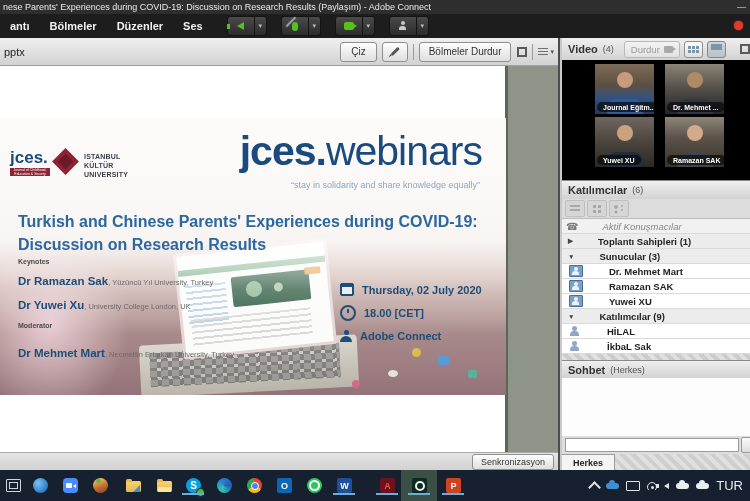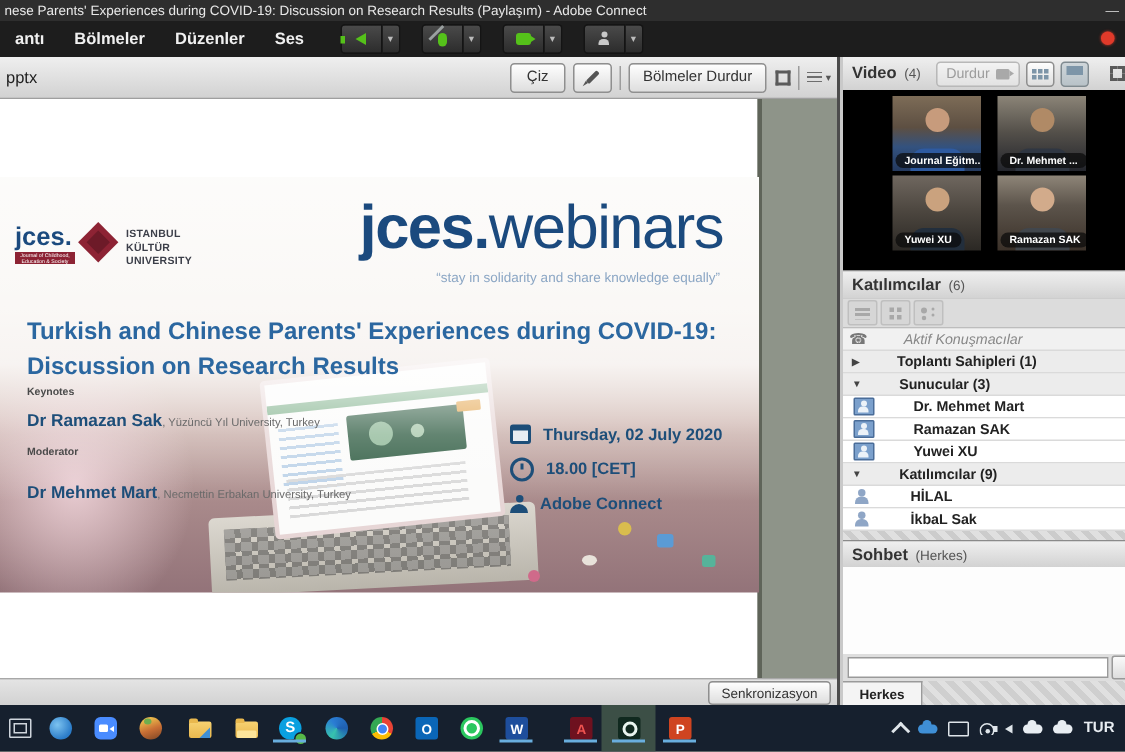--- a/index.html
+++ b/index.html
@@ -217,21 +217,21 @@
   .chev{width:7px;height:7px;border-top:2px solid #dfe5ea;border-right:2px solid #dfe5ea;transform:rotate(-45deg);margin-top:3px;}
   .cloud{width:13px;height:6px;border-radius:4px;background:#e8edf2;position:relative;}
   .cloud::before{content:"";position:absolute;left:3px;top:-3px;width:6px;height:6px;border-radius:50%;background:inherit;}
   .cloud.blue{background:#3f8fd6;}
   .screen-ic{width:12px;height:8px;border:1.5px solid #dfe5ea;border-radius:1px;}
   .wifi{width:10px;height:8px;overflow:hidden;position:relative;}
   .wifi::before{content:"";position:absolute;left:0;top:0;width:10px;height:10px;border:1.5px solid #dfe5ea;border-radius:50%;box-sizing:border-box;}
   .wifi::after{content:"";position:absolute;left:3.5px;top:4px;width:3px;height:3px;border-radius:50%;background:#dfe5ea;}
   .spk-w{width:0;height:0;border-top:3px solid transparent;border-bottom:3px solid transparent;border-right:5px solid #dfe5ea;position:relative;}
   .spk-w::before{content:"";position:absolute;left:-8px;top:-2px;width:3px;height:4px;background:#dfe5ea;}
-  .lang{font-size:10px;font-weight:bold;}
+  .lang{font-size:13px;font-weight:normal;}
 </style>
 </head>
 <body>
 
 <div class="abs titlebar">
   <span class="ttl">nese Parents' Experiences during COVID-19: Discussion on Research Results (Paylaşım) - Adobe Connect</span>
   <span class="minbtn">—</span>
 </div>
 
 <div class="abs menubar">
@@ -325,20 +325,23 @@
       </div>
       <div class="tagline">“stay in solidarity and share knowledge equally”</div>
       <div class="heading">
         <div>Turkish and Chinese Parents' Experiences during COVID-19:</div>
         <div>Discussion on Research Results</div>
       </div>
       <div class="kblock">
         <div class="klabel">Keynotes</div>
         <div class="krow">
           <span class="kname">Dr Ramazan Sak</span><span class="kaffil">, Yüzüncü Yıl University, Turkey</span>
+        </div>
+        <div class="krow">
+          <span class="kname">Dr Yuwei Xu</span><span class="kaffil">, University College London, UK</span>
         </div>
         <div class="klabel mlabel">Moderator</div>
         <div class="krow" style="margin-top:14px;">
           <span class="kname">Dr Mehmet Mart</span><span class="kaffil">, Necmettin Erbakan University, Turkey</span>
         </div>
       </div>
       <div class="event">
         <div class="evrow">
           <span class="cal-icon"></span>
           <span class="evtext">Thursday, 02 July 2020</span>

